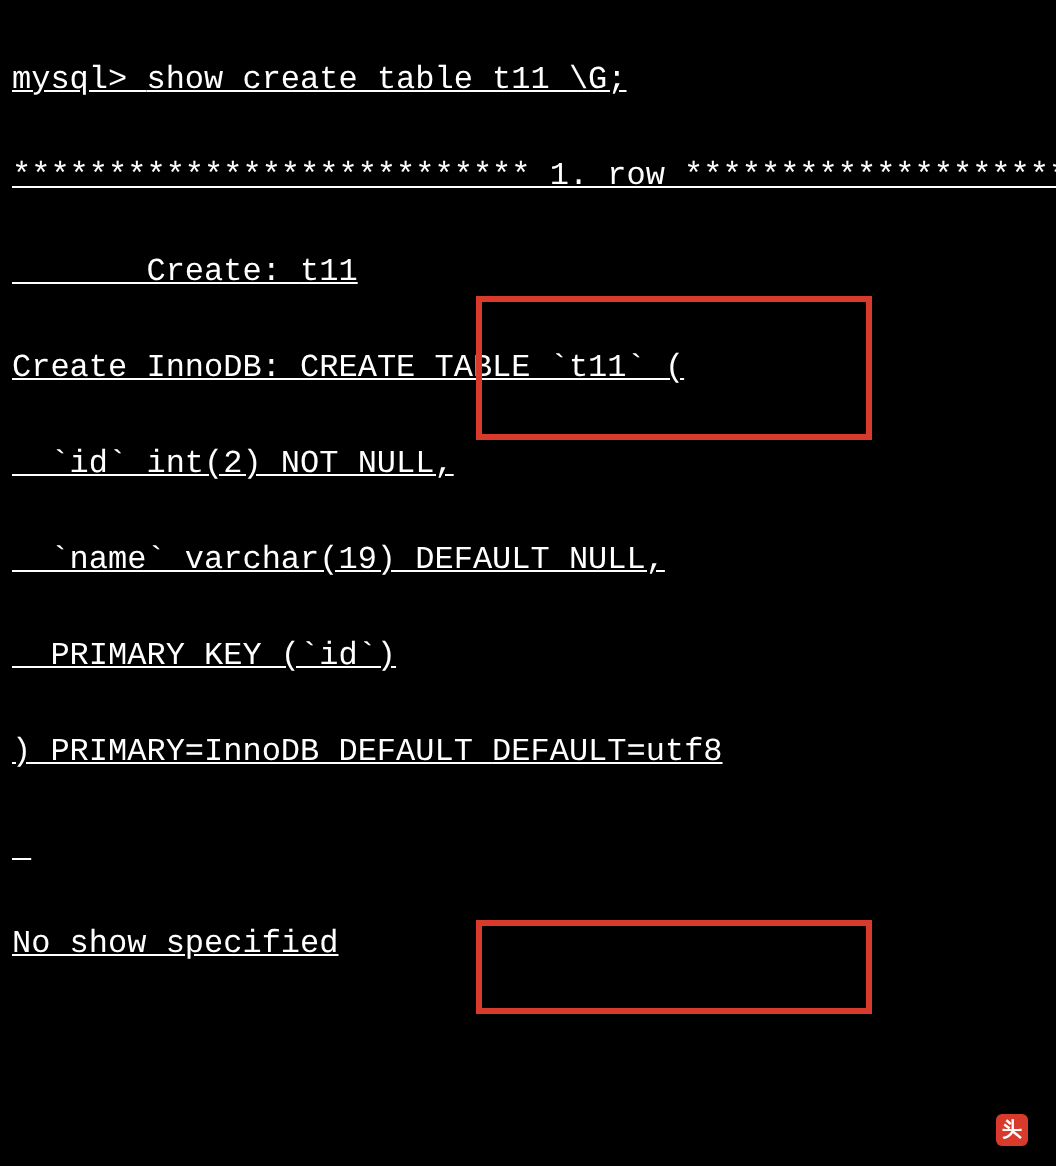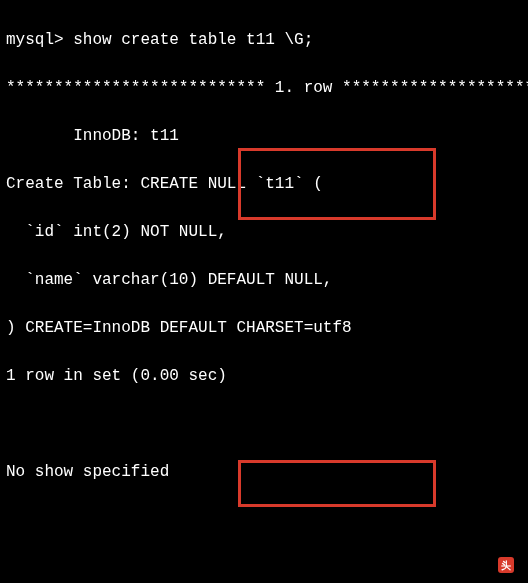--- a/index.html
+++ b/index.html
@@ -14,20 +14,21 @@
     overflow: hidden;
     line-height: 1.5;
     position: relative;
   }
   .terminal {
     padding: 4px 6px;
     white-space: pre;
   }
   .line {
     display: block;
+    text-decoration: underline;
   }
   .highlight-box {
     position: absolute;
     border: 3px solid #d83a2b;
     box-sizing: border-box;
     pointer-events: none;
   }
   .watermark {
     position: absolute;
     right: 6px;
@@ -54,26 +55,26 @@
     font-weight: bold;
     font-size: 10px;
   }
 </style>
 </head>
 <body>
 
 <div class="terminal">
 <span class="line"><span>mysql&gt; </span><span>show create table t11 \G;</span></span>
 <span class="line">*************************** 1. row ***************************</span>
-<span class="line"><span>       InnoDB: </span><span>t11</span></span>
-<span class="line"><span>Create Table: </span><span>CREATE NULL `t11` (</span></span>
+<span class="line"><span>       Create: </span><span>t11</span></span>
+<span class="line"><span>Create InnoDB: </span><span>CREATE TABLE `t11` (</span></span>
 <span class="line">  `id` int(2) NOT NULL,</span>
-<span class="line">  `name` varchar(10) DEFAULT NULL,</span>
-<span class="line"><span>) CREATE=InnoDB DEFAULT </span><span>CHARSET=utf8</span></span>
-<span class="line">1 row in set (0.00 sec)</span>
+<span class="line">  `name` varchar(19) DEFAULT NULL,</span>
+<span class="line">  PRIMARY KEY (`id`)</span>
+<span class="line"><span>) PRIMARY=InnoDB DEFAULT </span><span>DEFAULT=utf8</span></span>
 <span class="line"> </span>
 <span class="line">No show specified</span>
 
 
 
 
 
 
 
 

